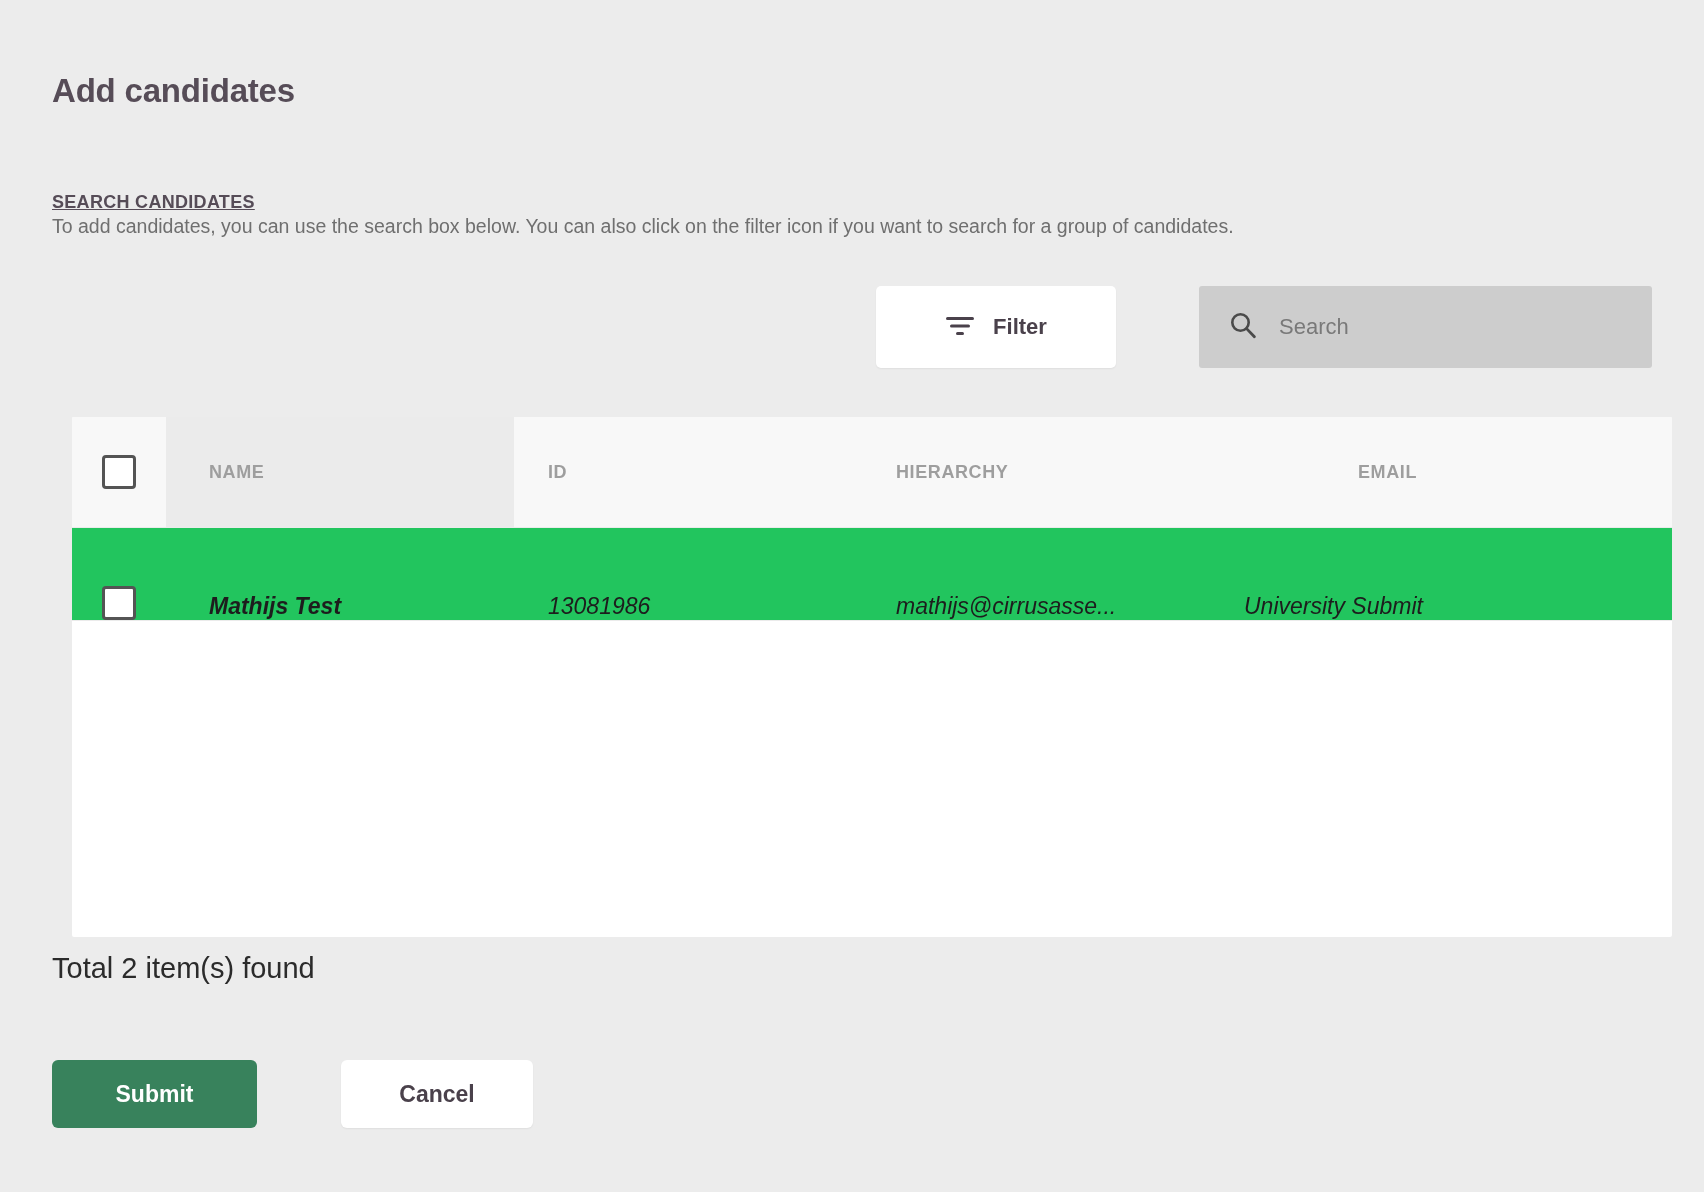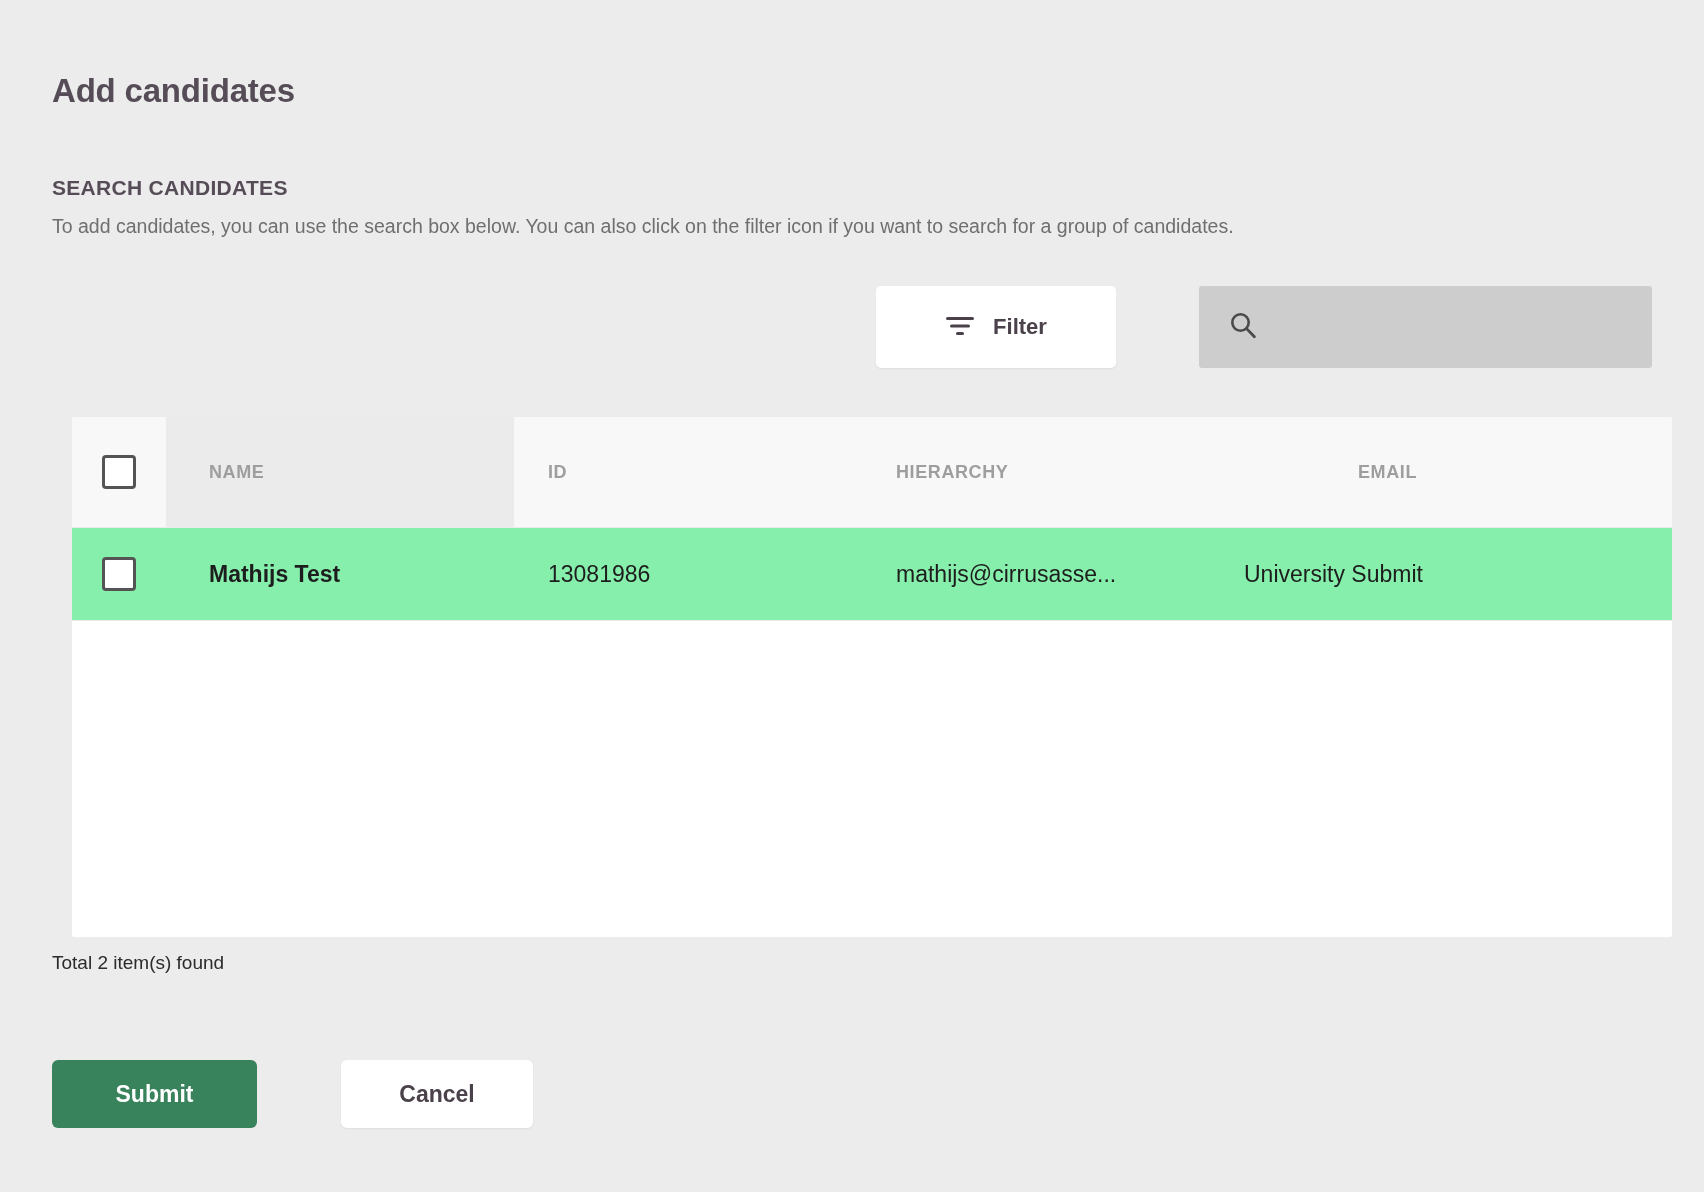--- a/index.html
+++ b/index.html
@@ -19,25 +19,26 @@
   .page-title {
     position: absolute;
     left: 52px; top: 72px;
     font-size: 33px;
     font-weight: bold;
     color: #564c57;
     letter-spacing: -0.2px;
   }
   .section-label {
     position: absolute;
-    left: 52px; top: 176px;
-    font-size: 21px;
+    left: 52px; top: 192px;
+    font-size: 18px;
     font-weight: bold;
     color: #564c57;
     letter-spacing: 0.3px;
+    text-decoration: underline;
   }
   .section-desc {
     position: absolute;
     left: 52px; top: 215px;
     font-size: 19.5px;
     color: #6f6f6f;
     white-space: nowrap;
   }
 
   
@@ -126,24 +127,25 @@
     background: #ebebeb;
     padding-left: 43px;
   }
   .th.id    { width: 348px; padding-left: 34px; }
   .th.email { width: 348px; padding-left: 34px; }
   .th.hier  { flex: 1 1 auto; padding-left: 34px; }
 
   .trow {
     display: flex;
     height: 94px;
-    background: #86efac;
+    background: #22c55e;
     border-top: 1px solid #ebebeb;
     border-bottom: 1px solid #ebebeb;
-    align-items: center;
+    align-items: flex-end;
+    font-style: italic;
   }
   .td {
     display: flex;
     align-items: center;
     font-size: 23px;
     color: #1d1d1d;
   }
   .td.cb { width: 94px; justify-content: center; }
   .td.name { width: 348px; padding-left: 43px; font-weight: bold; }
   .td.id    { width: 348px; padding-left: 34px; }
@@ -155,21 +157,21 @@
     border: 3px solid #545454;
     border-radius: 4px;
     background: #ffffff;
     cursor: pointer;
     display: block;
   }
 
   .total-text {
     position: absolute;
     left: 52px; top: 952px;
-    font-size: 19px;
+    font-size: 29px;
     color: #2b2b2b;
     text-align: center;
   }
 
   .actions {
     position: absolute;
     left: 52px; top: 1060px;
     display: flex;
     gap: 84px;
   }
@@ -220,20 +222,21 @@
       <span class="lbl">Filter</span>
     </button>
 
     <div class="search-wrap">
       <span class="search-icon">
         <svg width="28" height="28" viewBox="0 0 28 28" xmlns="http://www.w3.org/2000/svg">
           <circle cx="11.5" cy="11.5" r="8.2" fill="none" stroke="#4a4a4a" stroke-width="2.6"></circle>
           <line x1="17.6" y1="17.6" x2="25.4" y2="25.8" stroke="#4a4a4a" stroke-width="2.8" stroke-linecap="round"></line>
         </svg>
       </span>
+      <input class="search-input" type="text" placeholder="Search" style="">
     </div>
 
   </div>
 
   <div class="table-card">
 
     <div class="thead">
       <div class="th cb">
         <span class="cbox"></span>
       </div>

